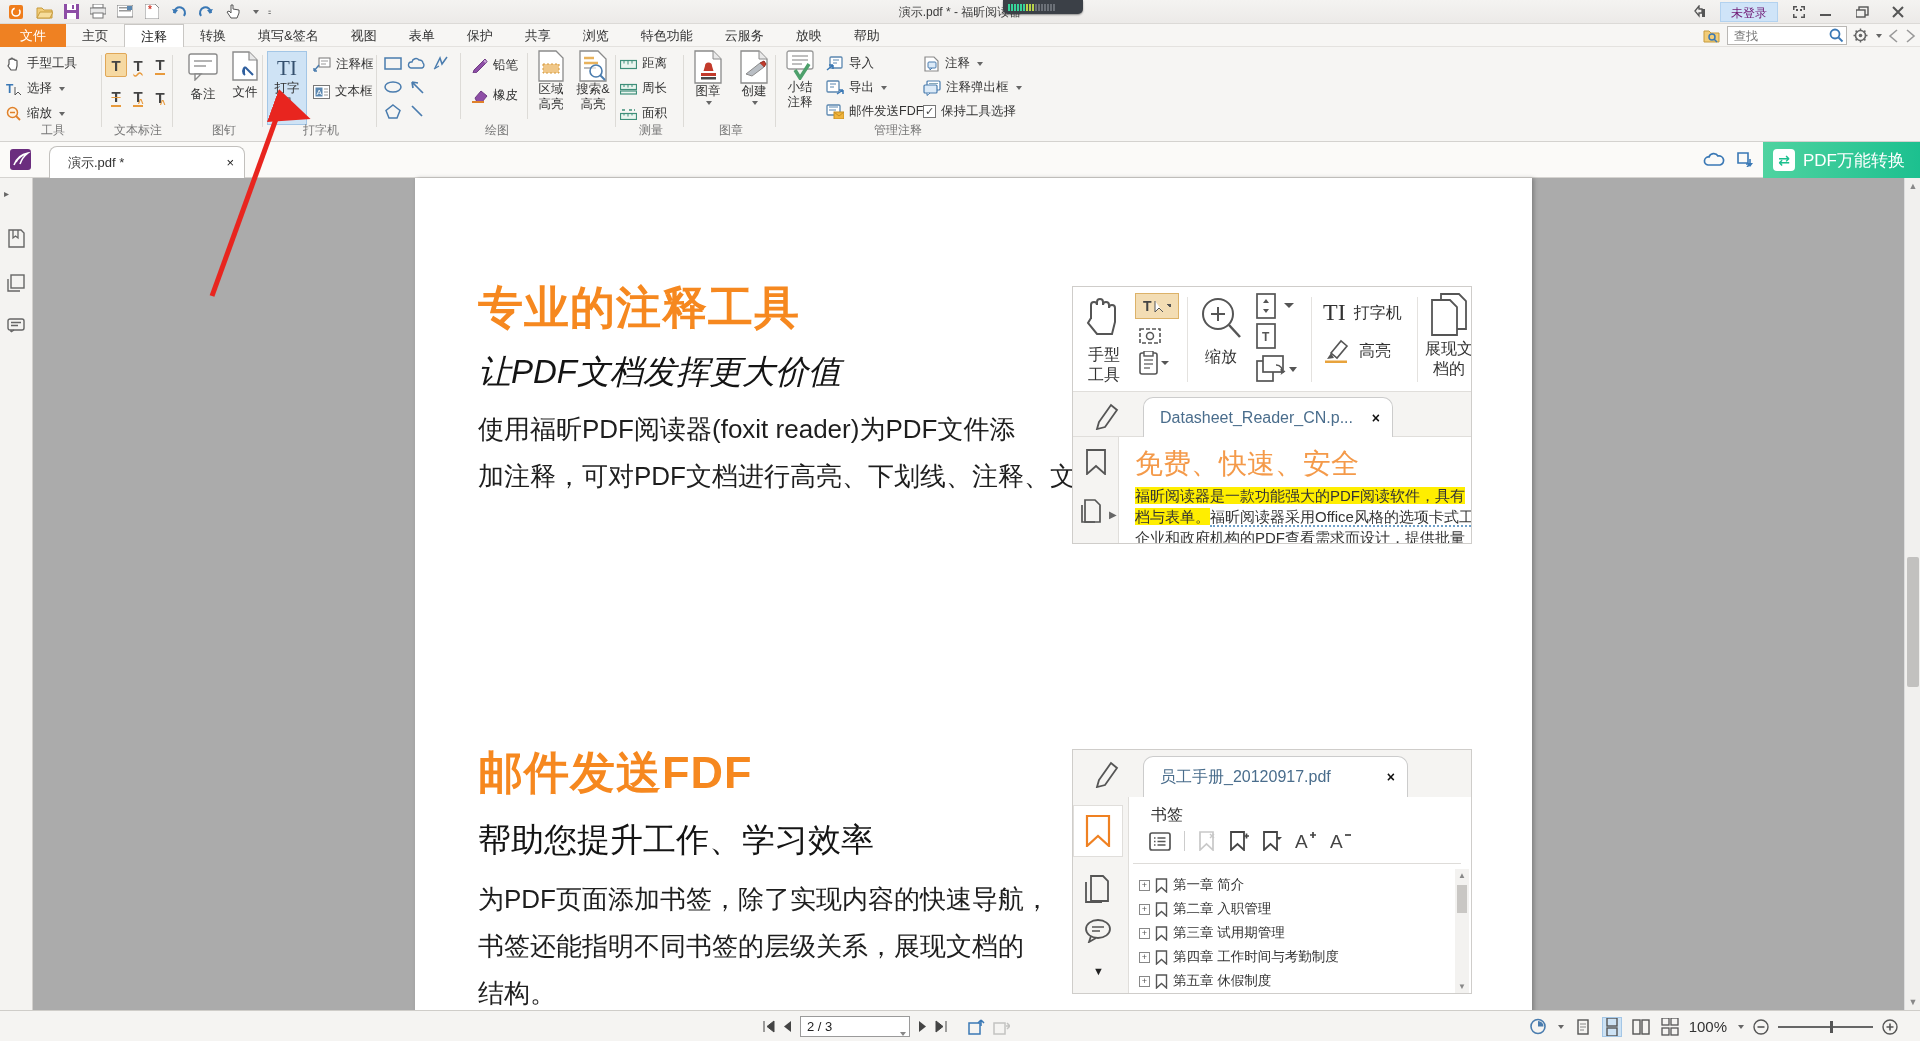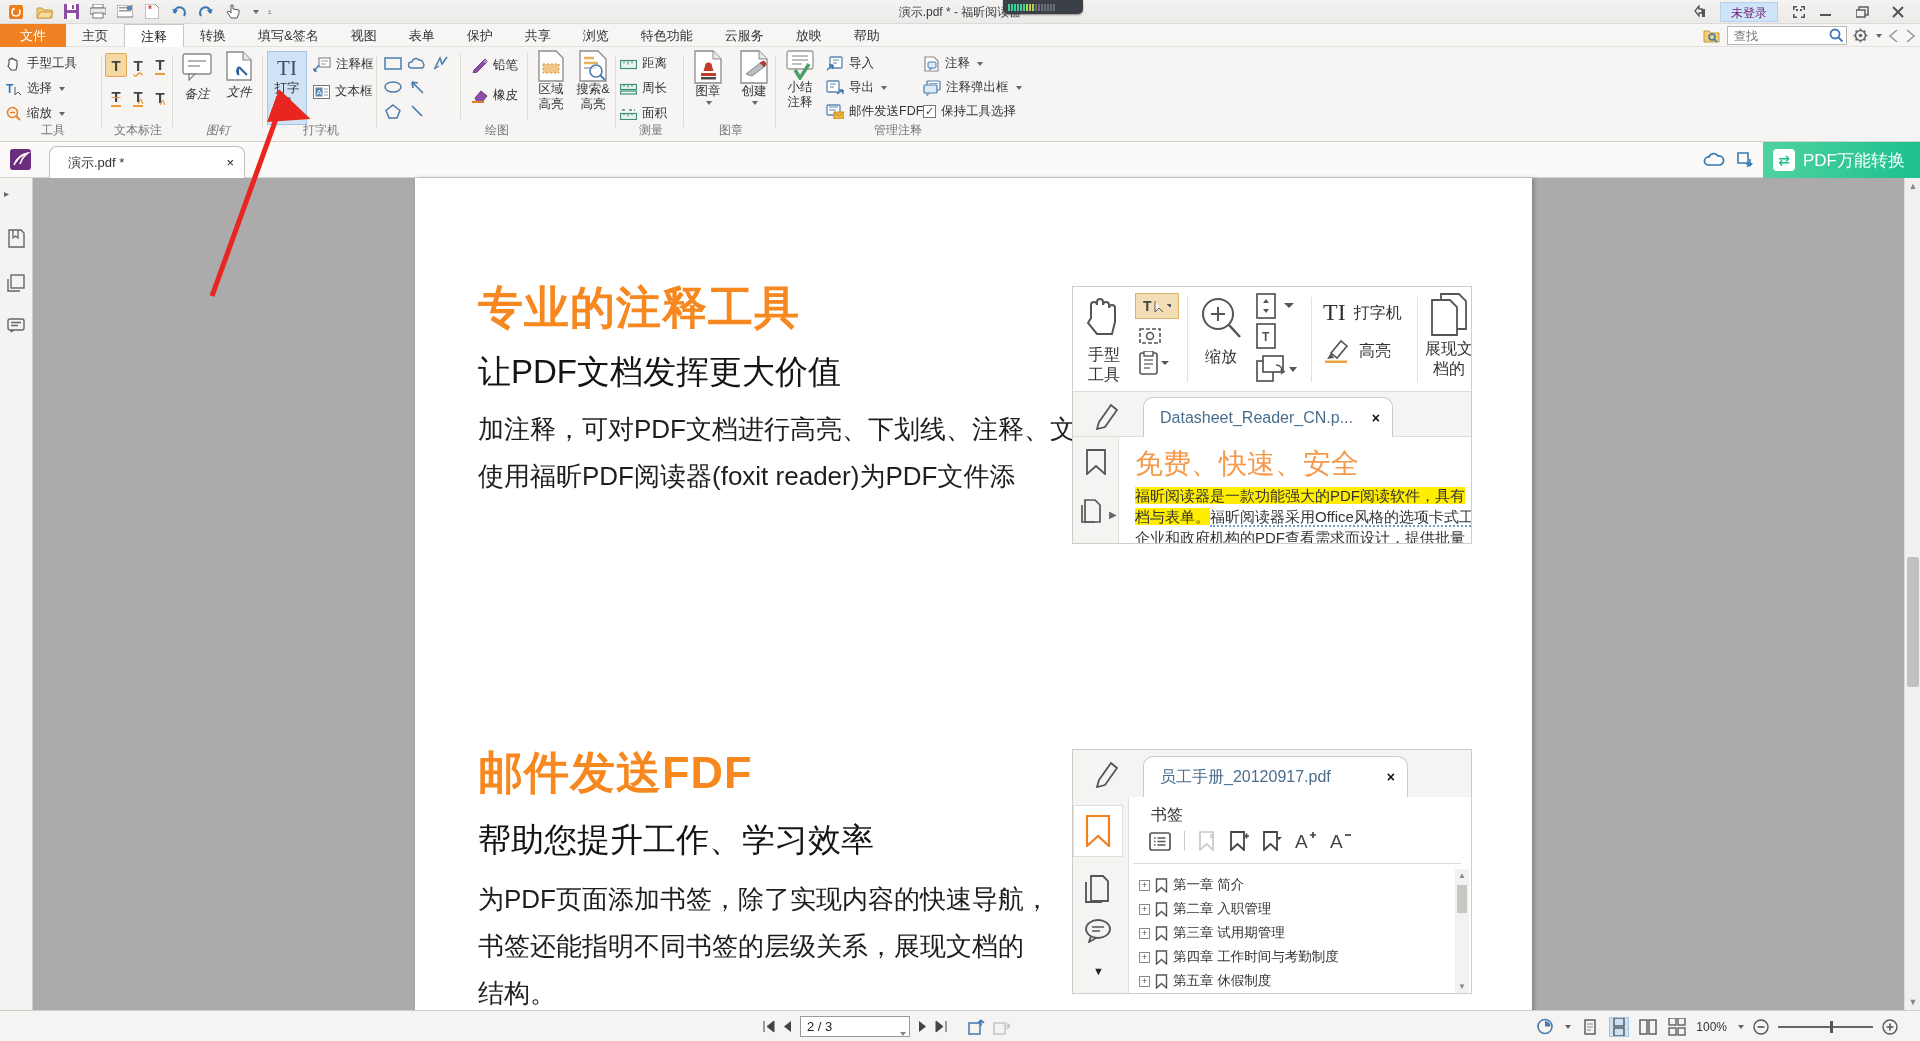--- a/index.html
+++ b/index.html
@@ -122,21 +122,21 @@
   .nav-center { position:absolute; left:762px; top:0; height:31px; display:flex; align-items:center; gap:8px; color:#444; }
   #page-num-box { width:110px; height:21px; border:1px solid #9a9a9a; background:#fff; font-size:13px;
     padding:0 14px 0 6px; color:#222; }
   .pgbox-wrap { position:relative; }
   .pgbox-wrap .dn { position:absolute; right:4px; top:8px; }
   .sb-right { position:absolute; right:22px; top:0; height:31px; display:flex; align-items:center; gap:9px; color:#555; }
   .layout-ic { width:20px; height:20px; display:flex; align-items:center; justify-content:center; }
   .layout-ic.sel { background:#cde2f4; border:1px solid #a3c6e6; }
   .slider-track { width:95px; height:2px; background:#666; position:relative; }
   .slider-thumb { position:absolute; left:52px; top:-5px; width:3px; height:12px; background:#555; }
-  .zoom-pct { font-size:12px; color:#333; }
+  .zoom-pct { font-size:15px; color:#333; }
 
   svg { display:block; }
   .nowrap { white-space:nowrap; }
 </style>
 </head>
 <body>
 
 <div id="titlebar">
   <div class="qat">
     <span class="qicon">
@@ -354,21 +354,21 @@
           <span class="t-under t-caret">T<em>^</em></span>
         </span>
       <span class="tcell">
           <span class="t-caret">T<em>^</em></span>
         </span>
     </div>
     <div class="glabel">文本标注</div>
   </div>
   <div class="rdiv" style="left:172px;"></div>
 
-  <div class="rgroup" style="left:176px; width:84px;font-style:italic;">
+  <div class="rgroup" style="left:182px; width:84px;">
     <div class="bigbtn" style="position:absolute; left:2px; top:6px; width:38px;">
       <svg width="30" height="28">
           <rect x="1" y="1" width="28" height="20" rx="2" fill="#fff" stroke="#8a8a8a" stroke-width="1.4"></rect>
           <path d="M7 21 l0 6 6-6 z" fill="#fff" stroke="#8a8a8a" stroke-width="1.4"></path>
           <path d="M6 8 h18 M6 13 h12" stroke="#9a9a9a" stroke-width="1.5"></path>
         </svg>
       <span style="margin-top:6px;">备注</span>
     </div>
     <div class="bigbtn" style="position:absolute; left:44px; top:4px; width:38px;">
       <svg width="28" height="30">
@@ -651,24 +651,24 @@
           <rect x="1" y="1" width="16" height="11" rx="2" fill="none" stroke="#666" stroke-width="1.4"></rect>
           <path d="M4 14 v-2 m0 2 l3-2" stroke="#666" stroke-width="1.4"></path>
           <path d="M4 4.5 h10 M4 7.5 h7" stroke="#666" stroke-width="1.3"></path>
         </svg>
       </span>
   </div>
 
   <div id="page">
 
     <div class="sec-h1" style="top:100px;">专业的注释工具</div>
-    <div class="sec-h2" style="top:172px;">让PDF文档发挥更大价值</div>
+    <div class="sec-h2" style="top:172px;font-style:italic;">让PDF文档发挥更大价值</div>
     <div class="sec-body" style="top:228px;">
+      <div class="nowrap">使用福昕PDF阅读器(foxit reader)为PDF文件添</div>
       <div class="nowrap">加注释，可对PDF文档进行高亮、下划线、注释、文</div>
-      <div class="nowrap">使用福昕PDF阅读器(foxit reader)为PDF文件添</div>
     </div>
 
     <div class="shot" style="top:108px; height:258px;">
       <div class="mini-ribbon">
         <div class="abs" style="left:10px; top:8px;">
           <svg width="42" height="46">
               <path d="M8 24 V10 a3 3 0 0 1 6 0 V7 a3 3 0 0 1 6 0 v3 a3 3 0 0 1 6 0 v3 a3 3 0 0 1 6 0 v14 l-3 12 H14 l-9-11 3-5 z" fill="#fff" stroke="#555" stroke-width="2"></path>
             </svg>
           </div>
         <div class="abs mini-label" style="left:8px; top:58px; width:46px;">手型工具</div>

